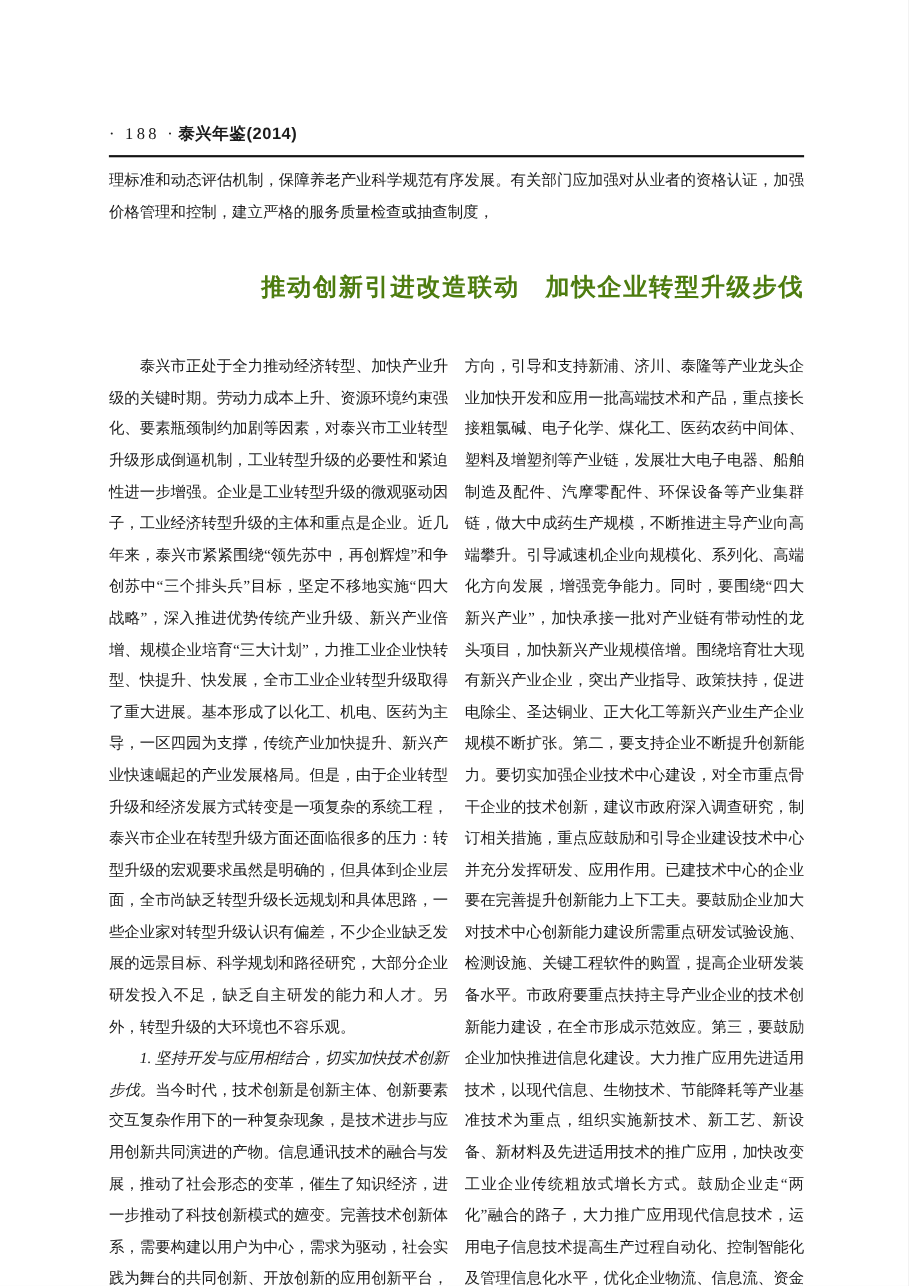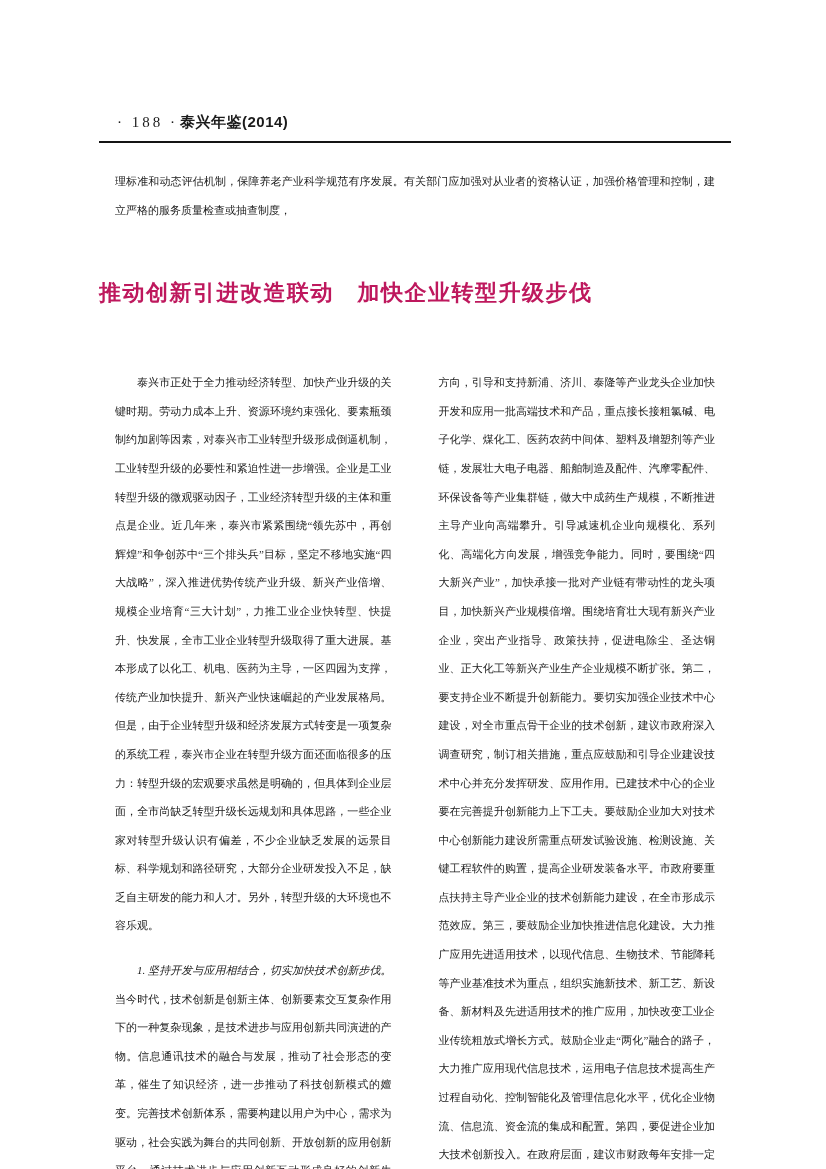--- a/index.html
+++ b/index.html
@@ -22,21 +22,20 @@
     left: 99px;
     top: 112px;
     width: 632px;
   }
   .page-header {
     display: flex;
     align-items: baseline;
     font-size: 15px;
     line-height: 20px;
     white-space: nowrap;
-    margin-left: 18px;
   }
   .page-no {
     letter-spacing: 3px;
     margin-right: 2px;
   }
   .book-title {
     font-family: "Liberation Sans", sans-serif;
     font-weight: 700;
     letter-spacing: 0.5px;
   }
@@ -45,44 +44,44 @@
     border-top: 2px solid #141414;
     width: 100%;
     height: 0;
   }
   .two-col {
     display: flex;
     gap: 15px;
   }
   .col { flex: 1; min-width: 0; }
   p {
-    margin: 16px;
-    font-size: 11px;
+    margin: 0;
+    font-size: 14px;
     line-height: 28.6px;
     text-align: justify;
     text-justify: inter-ideograph;
   }
   .section-a { margin-top: 8px; }
   .para { text-indent: 2em; }
   .cont { text-indent: 0; }
   .credits {
     text-align: right;
     font-style: italic;
     letter-spacing: 1px;
   }
   .credits-2 { padding-right: 22px; }
   .kai { font-style: italic; }
   .article-title {
     margin: 38px 0 44px 0;
     font-family: "Liberation Sans", sans-serif;
     font-weight: 700;
     font-size: 22px;
     letter-spacing: 1.5px;
-    text-align: left;
-    color: #be185d;
+    text-align: right;
+    color: #4d7c0f;
   }
 </style>
 </head>
 <body>
 
 <div class="page">
   <div class="content">
 
     <header class="page-header">
       <span class="page-no">· 188 ·</span>

